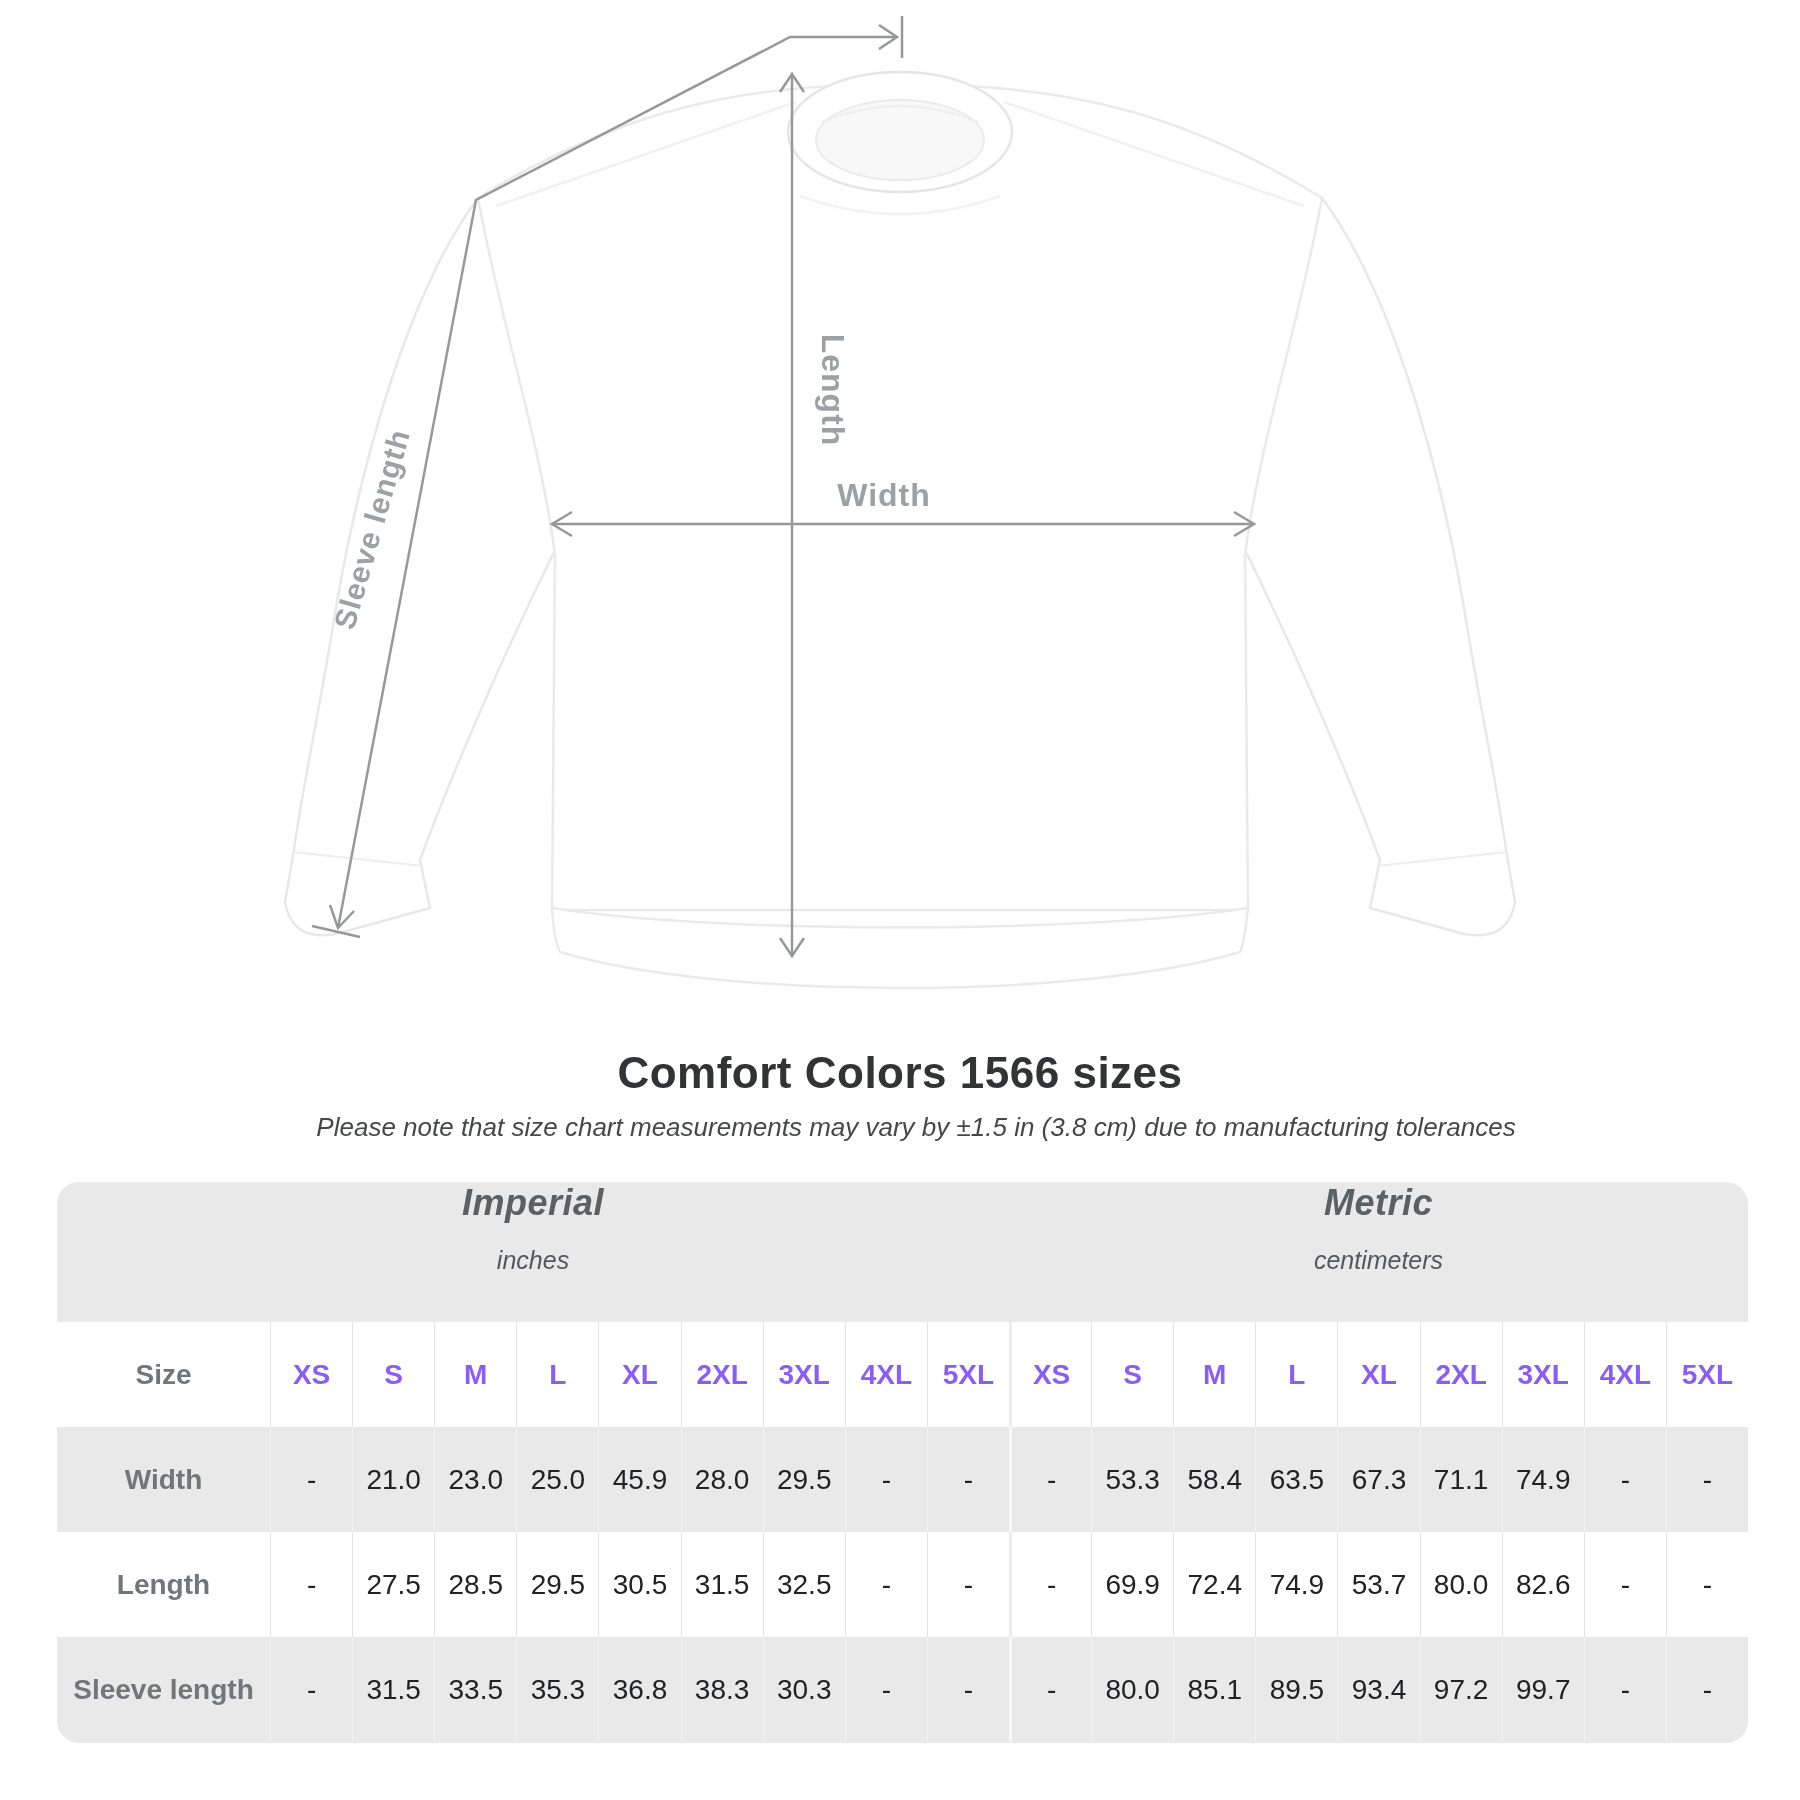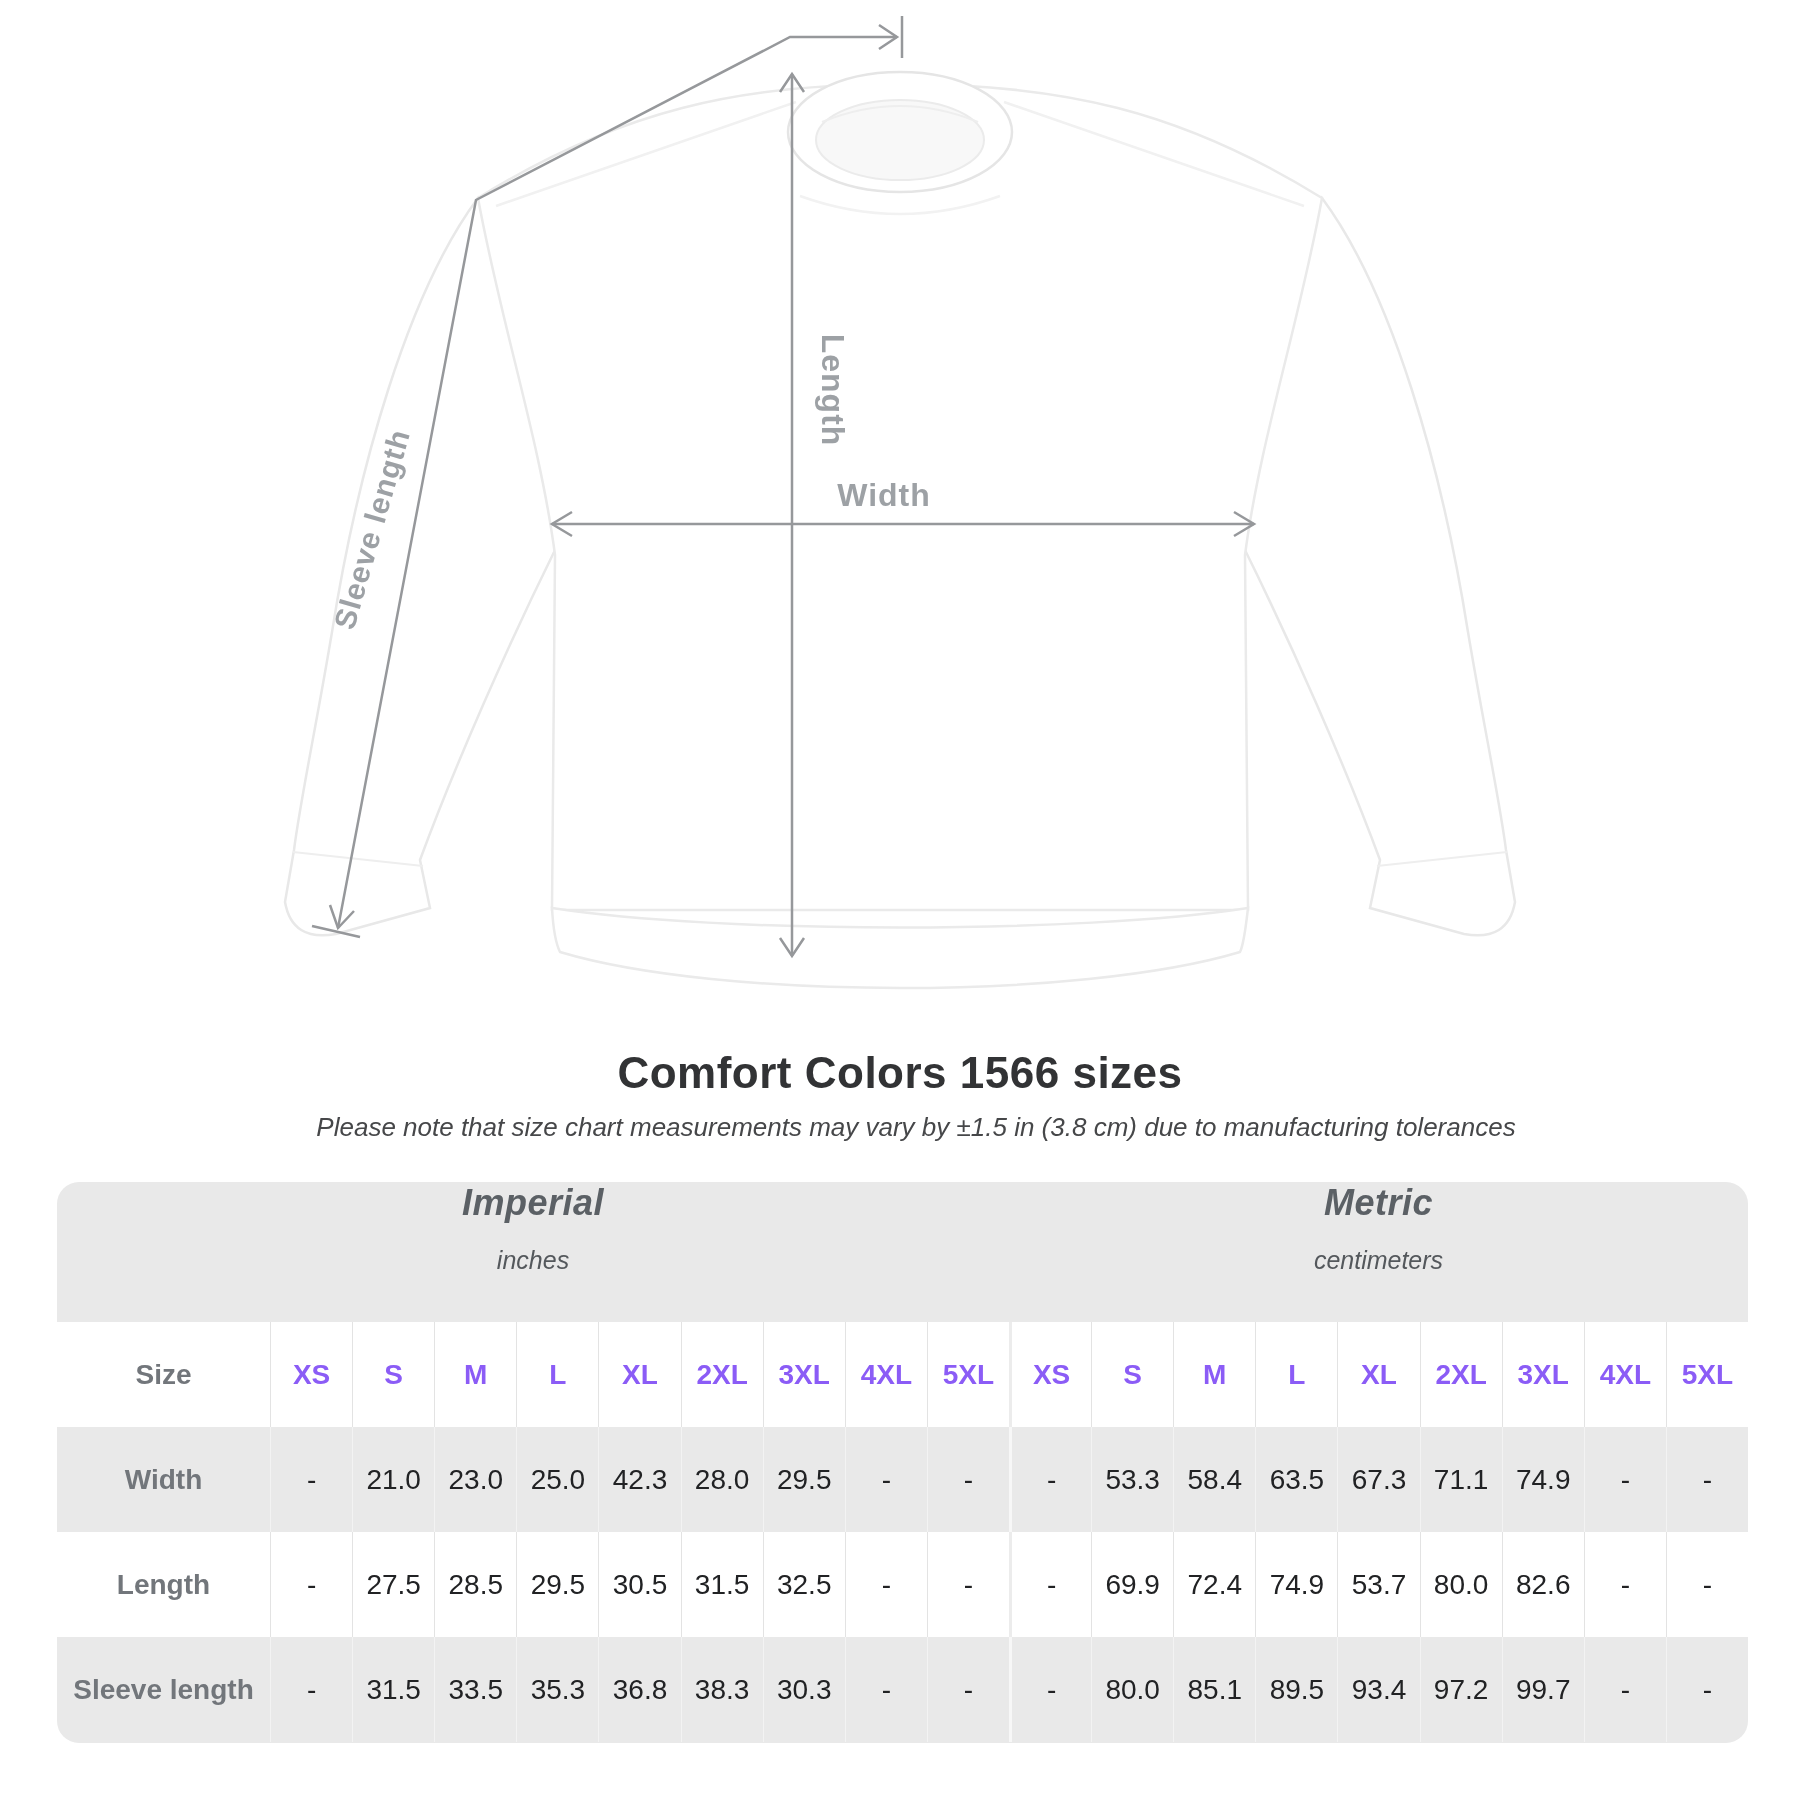--- a/index.html
+++ b/index.html
@@ -141,21 +141,21 @@
           <div class="cell head sep">3XL</div>
           <div class="cell head sep">4XL</div>
           <div class="cell head sep">5XL</div>
         </div>
         <div class="trow row-gray">
           <div class="cell rlabel">Width</div>
           <div class="cell sep">-</div>
           <div class="cell sep">21.0</div>
           <div class="cell sep">23.0</div>
           <div class="cell sep">25.0</div>
-          <div class="cell sep">42.3</div>
+          <div class="cell sep">45.9</div>
           <div class="cell sep">28.0</div>
           <div class="cell sep">29.5</div>
           <div class="cell sep">-</div>
           <div class="cell sep">-</div>
           <div class="cell sep metric-first">-</div>
           <div class="cell sep">53.3</div>
           <div class="cell sep">58.4</div>
           <div class="cell sep">63.5</div>
           <div class="cell sep">67.3</div>
           <div class="cell sep">71.1</div>

